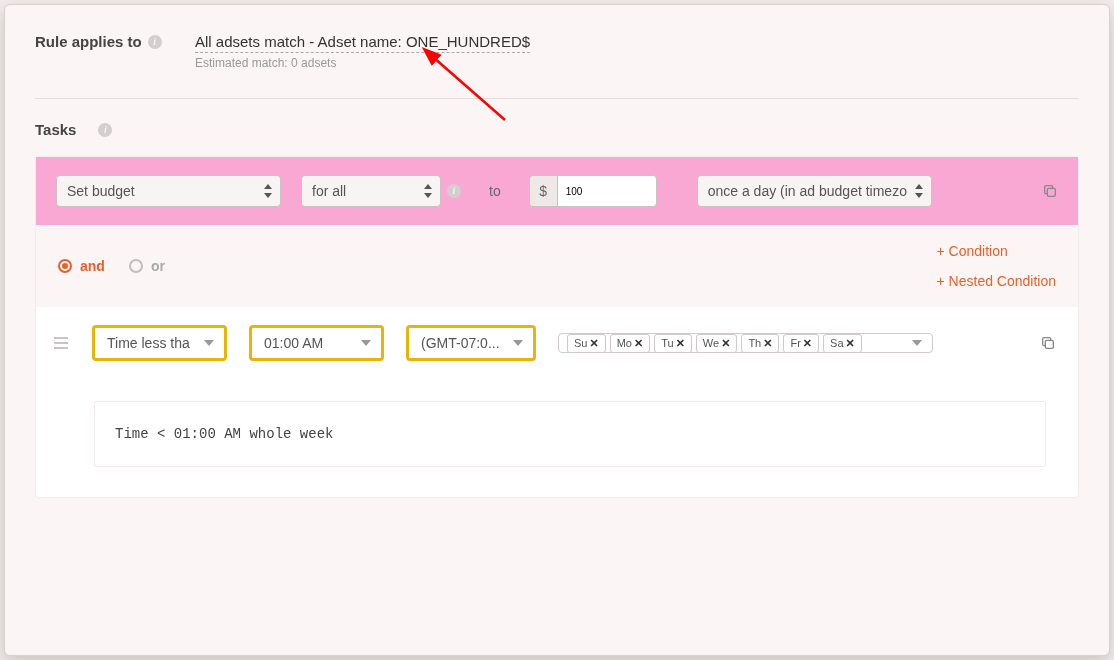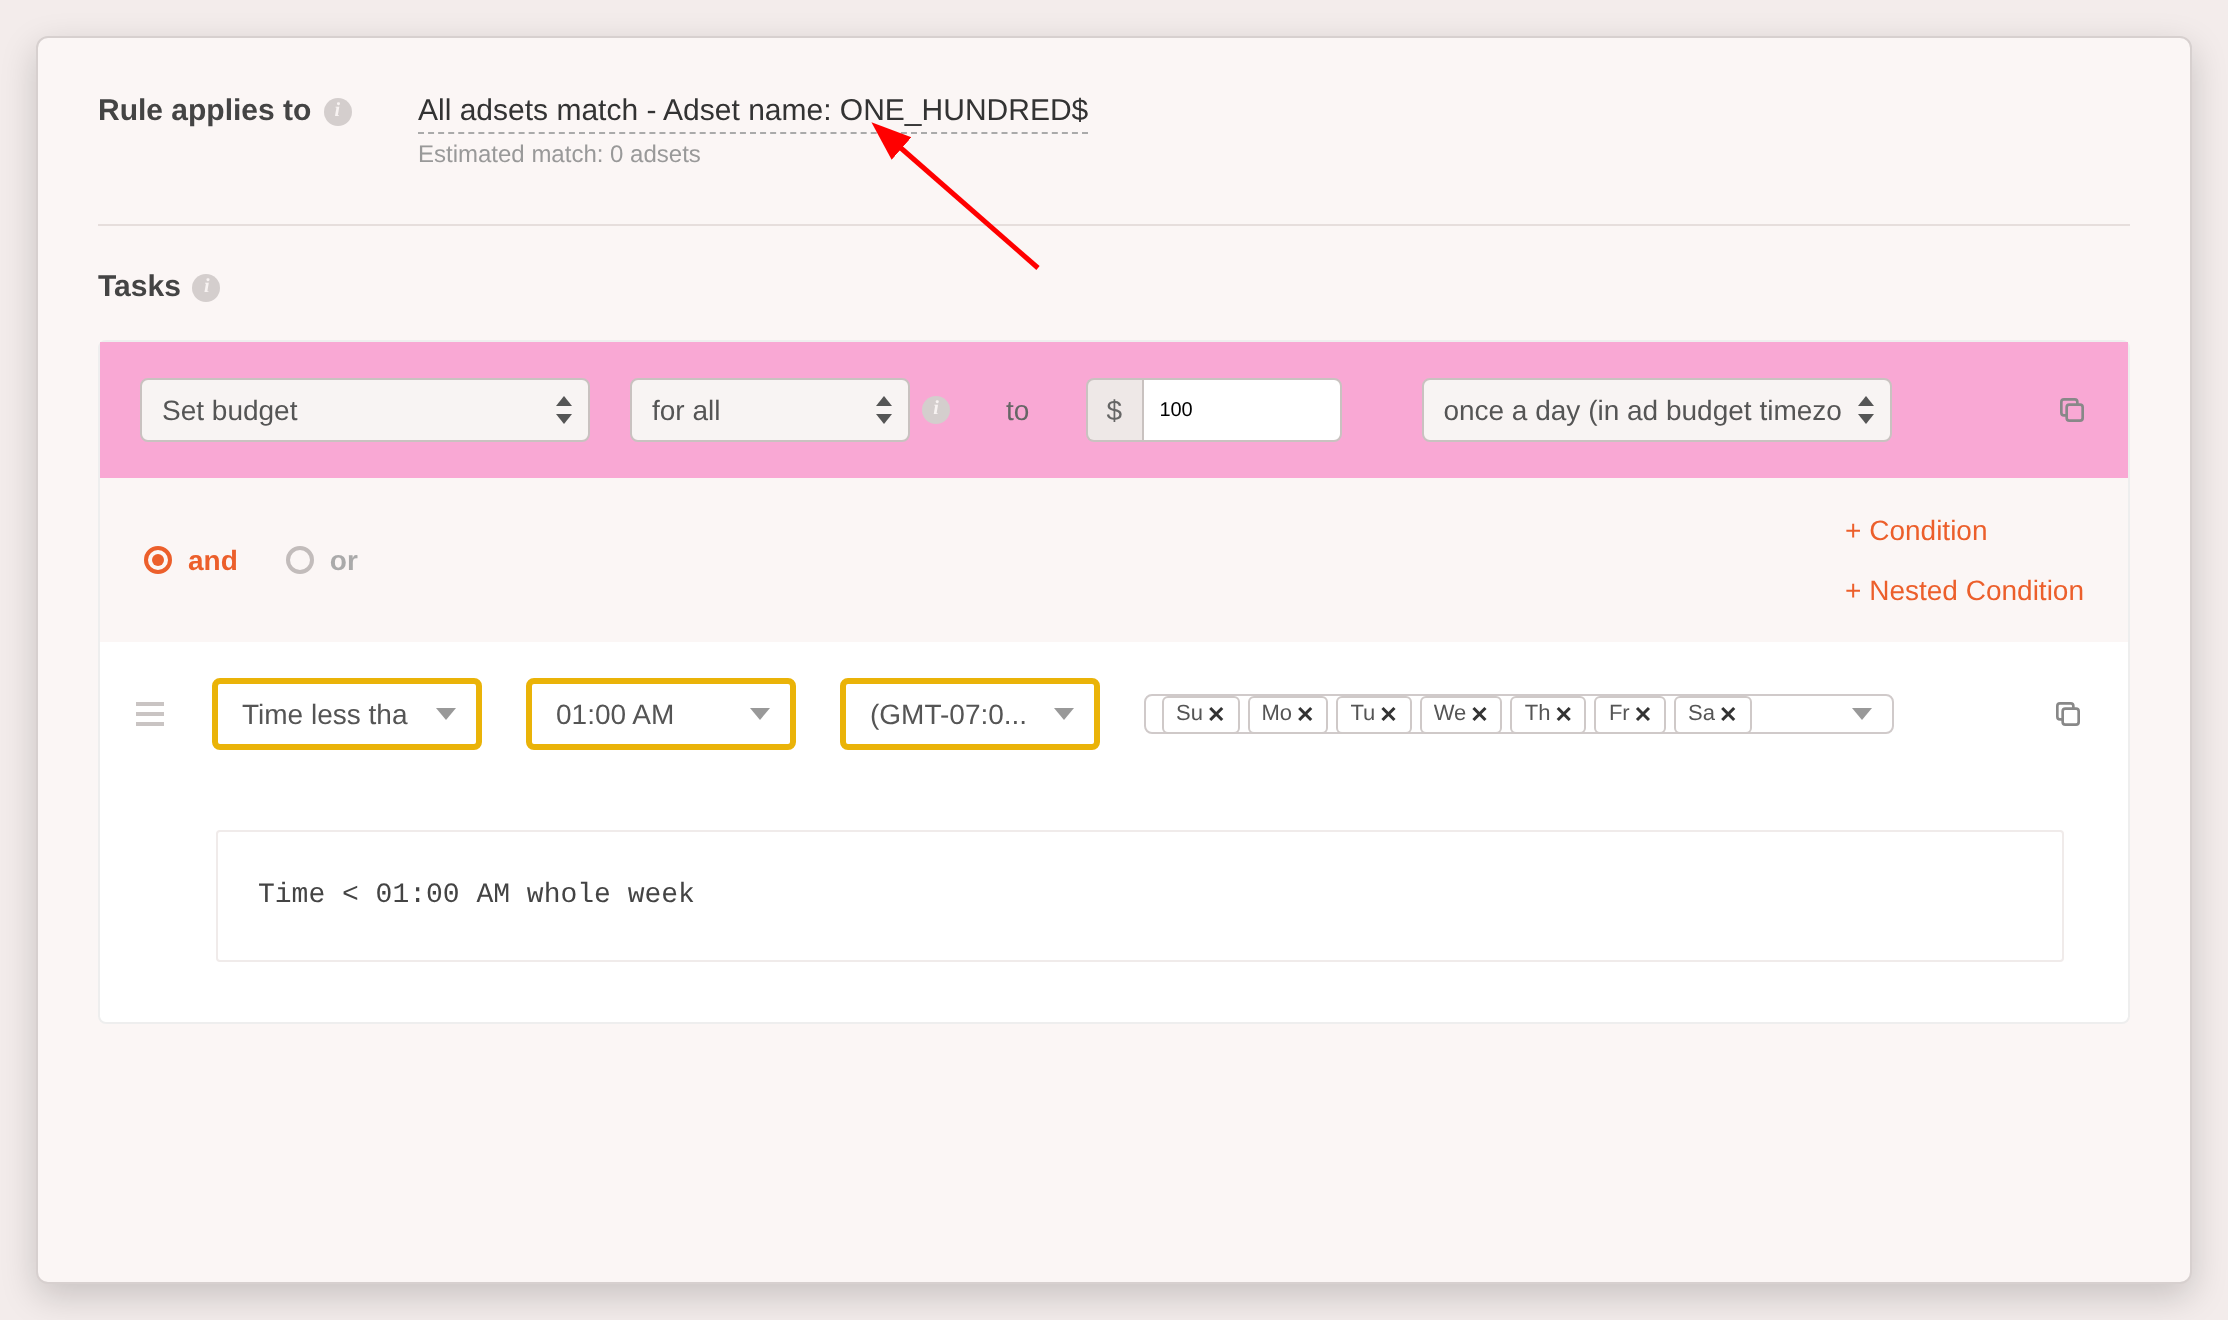--- a/index.html
+++ b/index.html
@@ -6,21 +6,21 @@
   html, body {
     margin: 0; padding: 0;
     font-family: -apple-system, BlinkMacSystemFont, "Segoe UI", Helvetica, Arial, sans-serif;
     font-size: 14px;
     color: #333;
     background: #f3eceb;
   }
   .page {
     width: 1114px;
     height: 660px;
-    padding: 18px;
+    padding: 4px;
     position: relative;
   }
   .panel {
     width: 100%; height: 100%;
     background: #fbf6f5;
     border: 1px solid #d7d0cf;
     border-radius: 6px;
     box-shadow: 0 6px 18px rgba(0,0,0,0.18);
     padding: 28px 30px 30px 30px;
     position: relative;
@@ -63,21 +63,21 @@
   .divider {
     border: none;
     border-top: 1px solid #e6dedc;
     margin: 28px 0 22px 0;
   }
   .tasks-header {
     font-weight: 700;
     color: #444;
     font-size: 15px;
     display: flex; align-items: center;
-    gap: 6px;
+    gap: 22px;
     margin-bottom: 18px;
   }
 
   .tasks-body {
     background: #fff;
     border: 1px solid #eee;
     border-radius: 4px;
     overflow: visible;
   }
 

